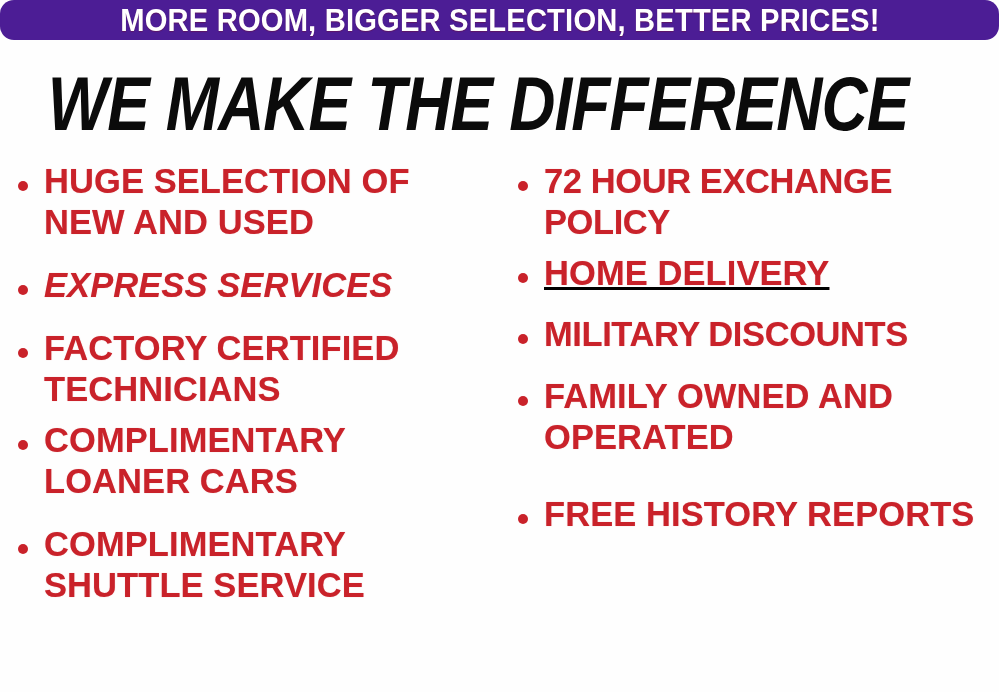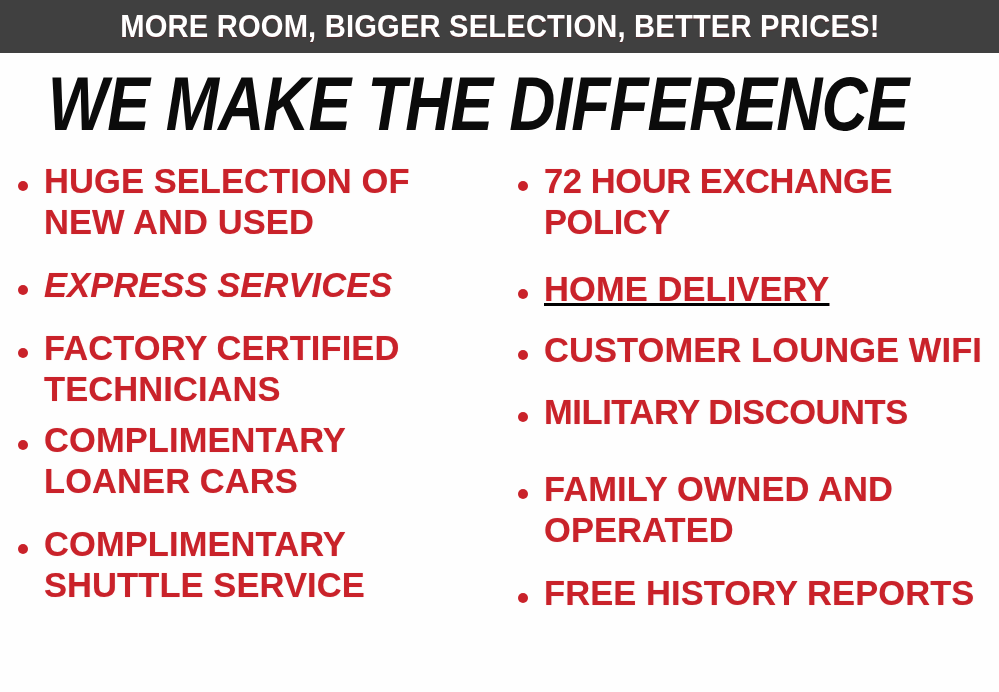--- a/index.html
+++ b/index.html
@@ -22,25 +22,26 @@
     background: #fefefe;
     overflow: hidden;
   }
 
   
   #banner {
     position: absolute;
     left: 0;
     top: 0;
     width: 999px;
-    height: 53px;
-    background: #404040;
+    height: 40px;
+    background: #4c1d95;
     display: flex;
     align-items: center;
     justify-content: center;
+    border-radius: 14px;
   }
   #banner-text {
     color: #ffffff;
     font-family: "Liberation Sans", sans-serif;
     font-weight: bold;
     font-size: 31px;
     letter-spacing: 0.2px;
     line-height: 1;
     white-space: nowrap;
     transform: scaleX(0.94);
@@ -112,21 +113,21 @@
     transform-origin: left center;
     text-shadow: 0 0 1px rgba(201,34,42,0.35);
   }
 
   
   #col-left  .bullet-item:nth-child(1) { margin-bottom: 22px; }
   #col-left  .bullet-item:nth-child(2) { margin-bottom: 22px; font-style: italic; }
   #col-left  .bullet-item:nth-child(3) { margin-bottom: 10px; }
   #col-left  .bullet-item:nth-child(4) { margin-bottom: 22px; }
 
-  #col-right .bullet-item:nth-child(1) { margin-bottom: 26px; }
+  #col-right .bullet-item:nth-child(1) { margin-bottom: 10px; }
   #col-right .bullet-item:nth-child(2) { margin-bottom: 20px; text-decoration: underline; }
   #col-right .bullet-item:nth-child(3) { margin-bottom: 21px; }
   #col-right .bullet-item:nth-child(4) { margin-bottom: 36px; }
   #col-right .bullet-item:nth-child(5) { margin-bottom: 22px; }
 
   .nowrap-tight { letter-spacing: -0.4px; }
 </style>
 </head>
 <body>
 
@@ -176,24 +177,20 @@
       <div class="bullet-item">
         <span class="bullet-dot"></span>
         <span class="bullet-label nowrap-tight">72 HOUR EXCHANGE POLICY</span>
       </div>
 
       <div class="bullet-item">
         <span class="bullet-dot"></span>
         <span class="bullet-label">HOME DELIVERY</span>
       </div>
 
-      <div class="bullet-item">
-        <span class="bullet-dot"></span>
-        <span class="bullet-label">CUSTOMER LOUNGE WIFI</span>
-      </div>
 
       <div class="bullet-item">
         <span class="bullet-dot"></span>
         <span class="bullet-label nowrap-tight">MILITARY DISCOUNTS</span>
       </div>
 
       <div class="bullet-item">
         <span class="bullet-dot"></span>
         <span class="bullet-label">FAMILY OWNED AND OPERATED</span>
       </div>

